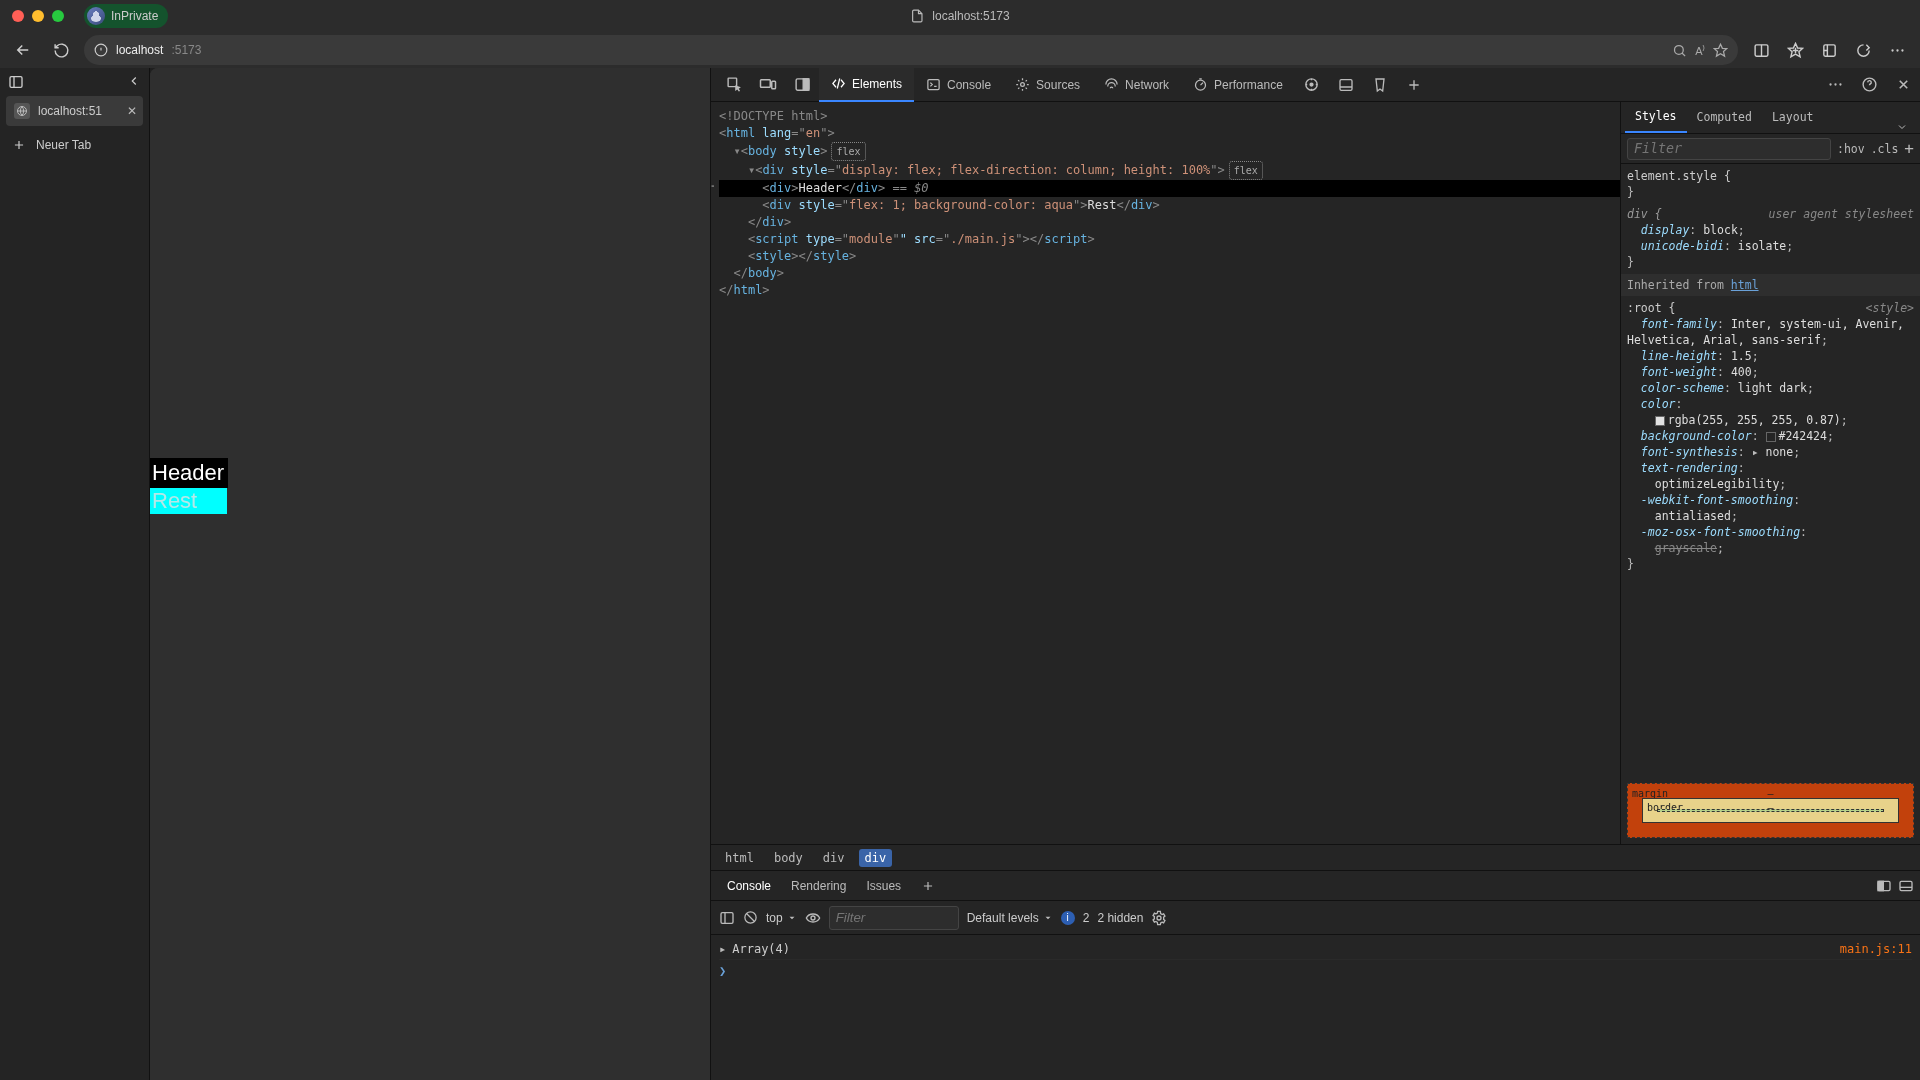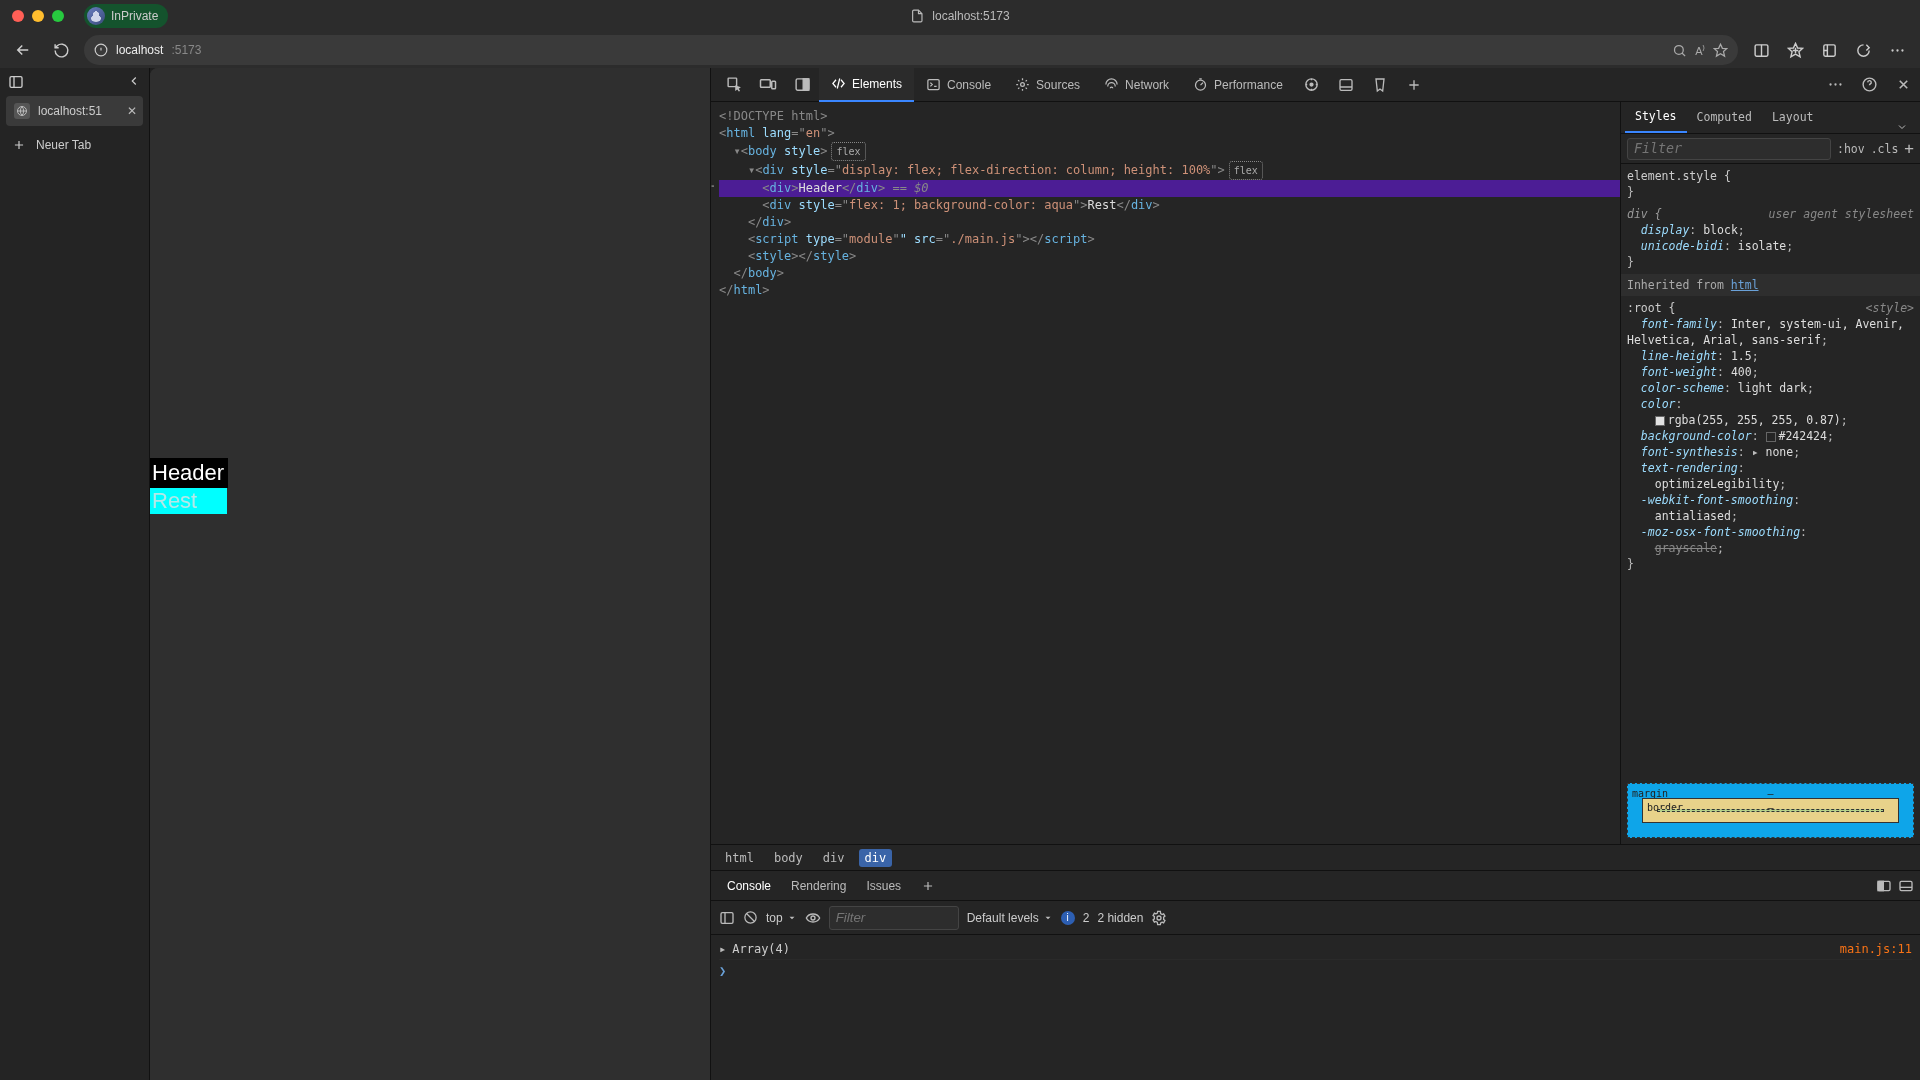--- a/index.html
+++ b/index.html
@@ -184,21 +184,21 @@
     font-family: Menlo, Consolas, monospace;
     font-size:12px;
     line-height:17px;
     padding:6px 0 0 8px;
     color:#bbb;
     overflow:auto;
     min-width:0;
     position:relative;
   }
   .elements-tree .row { white-space:pre; }
-  .elements-tree .row.sel { background:#4c1d95; }
+  .elements-tree .row.sel { background:#000000; }
   .tok-punc { color:#888; }
   .tok-tag { color:#67b3e0; }
   .tok-attr { color:#9cdcfe; }
   .tok-str { color:#ce9178; }
   .tok-text { color:#ddd; }
   .tok-eq { color:#888; }
   .tok-sel { color:#888; font-style:italic; }
   .pill {
     display:inline-block;
     border:1px dotted #888;
@@ -261,21 +261,21 @@
   
   .box-model {
     height:55px;
     margin:6px;
     position:relative;
     font-size:10px;
     overflow:hidden;
   }
   .bm-margin {
     position:absolute; inset:0;
-    background:#0ea5e9;
+    background:#c2410c;
     border:1px dashed #333;
     padding:14px 18px 14px 18px;
   }
   .bm-margin .lbl { position:absolute; left:4px; top:2px; color:#222; }
   .bm-margin .dash { position:absolute; left:50%; top:2px; transform:translateX(-50%); color:#222; }
   .bm-border {
     position:absolute; inset:14px;
     background:#e8d28a;
     border:1px solid #333;
   }

